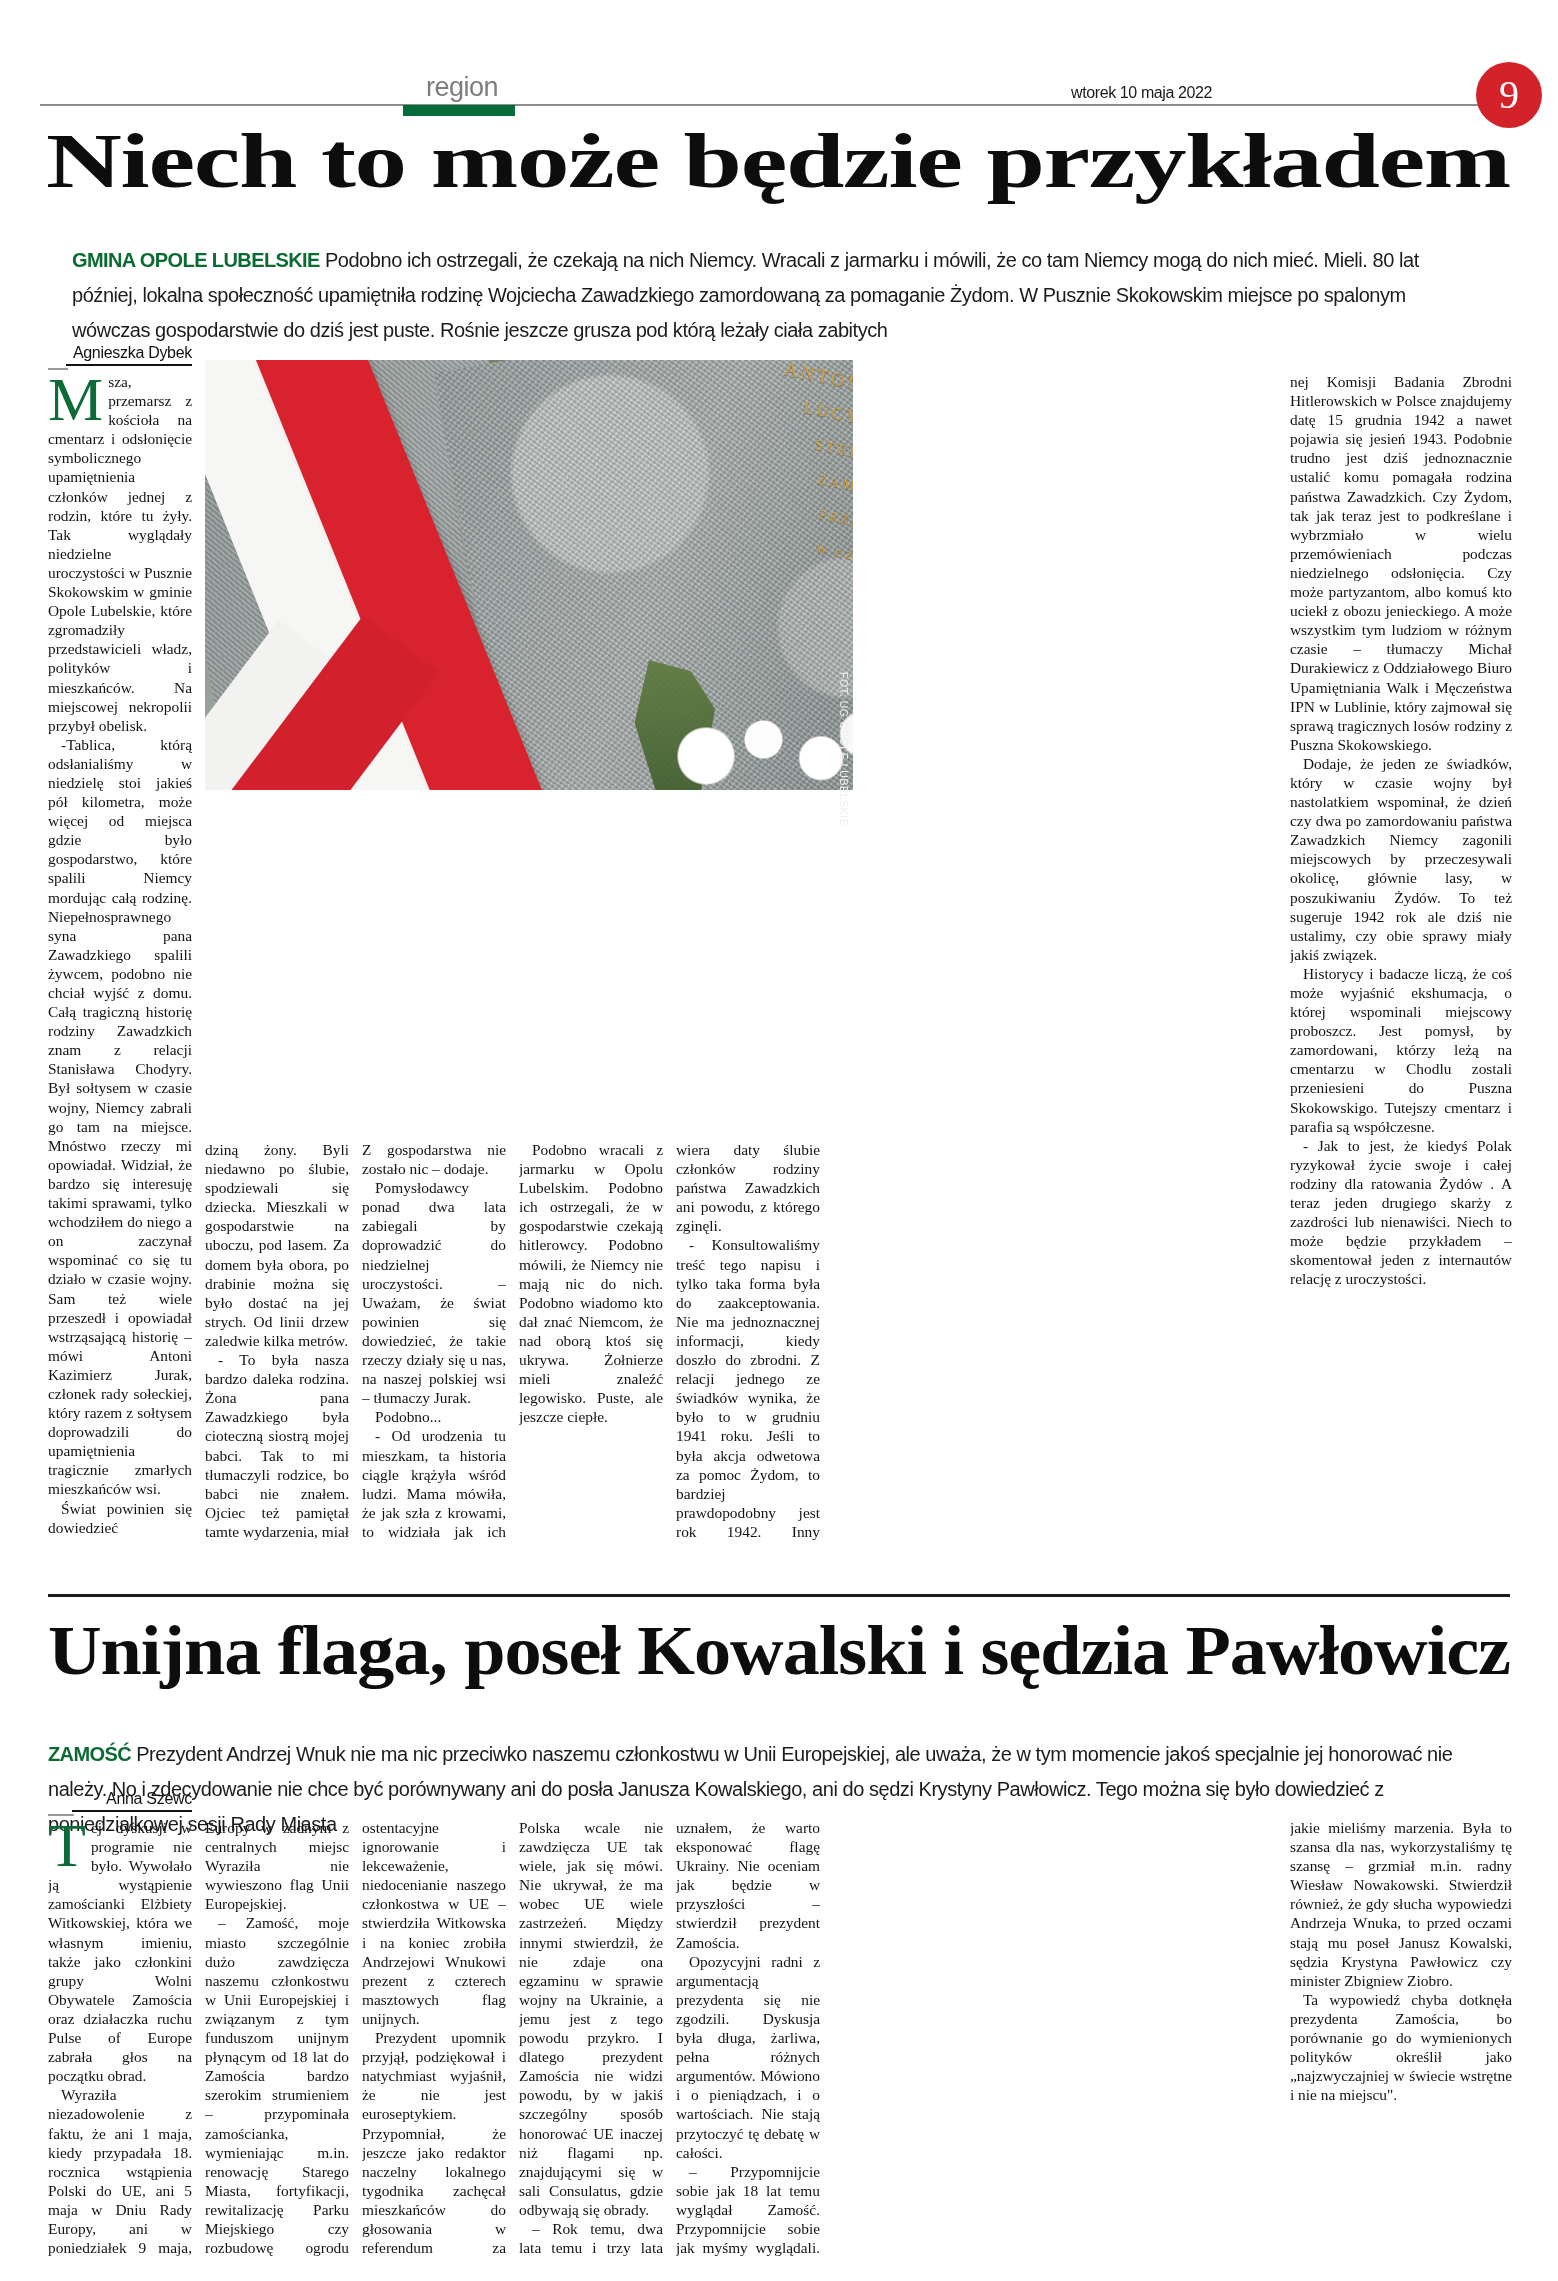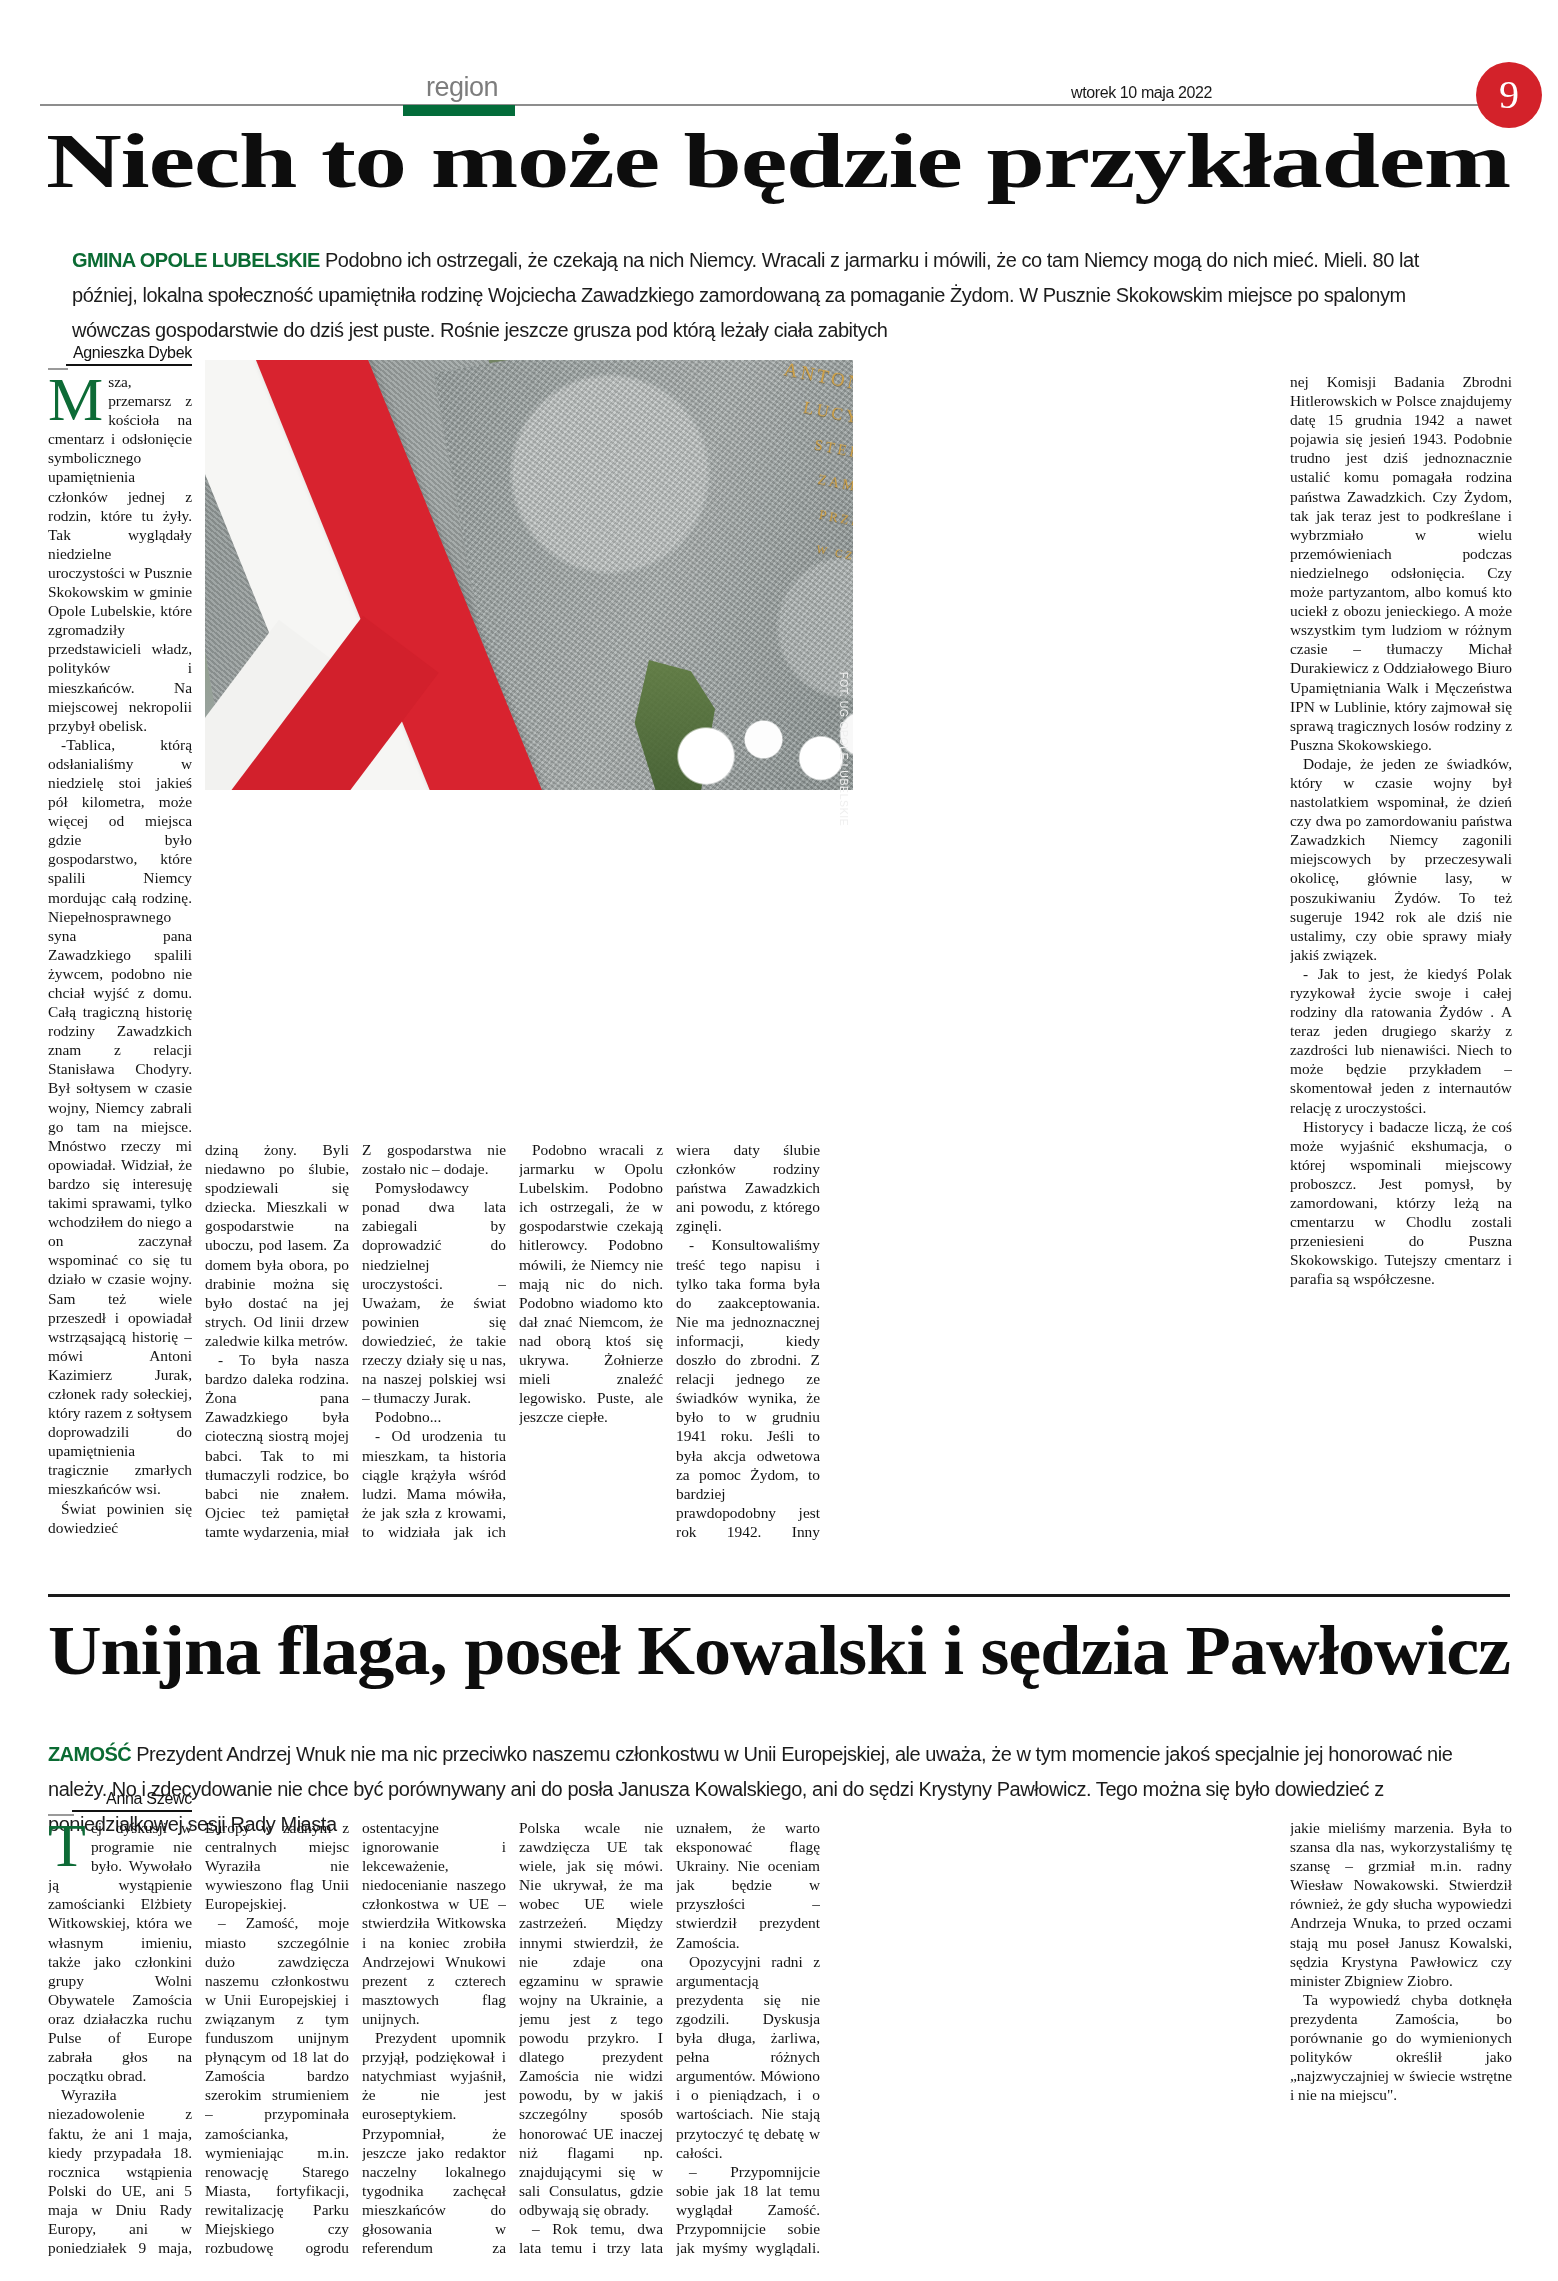--- a/index.html
+++ b/index.html
@@ -257,22 +257,22 @@
   </div>
 
   <div class="col" style="left:676px;top:1140px;width:144px;height:400px;">
     <p class="first">wiera daty ślubie członków rodziny państwa Zawadzkich ani powodu, z którego zginęli.</p>
     <p>- Konsultowaliśmy treść tego napisu i tylko taka forma była do zaakceptowania. Nie ma jednoznacznej informacji, kiedy doszło do zbrodni. Z relacji jednego ze świadków wynika, że było to w grudniu 1941 roku. Jeśli to była akcja odwetowa za pomoc Żydom, to bardziej prawdopodobny jest rok 1942. Inny świadek zapamiętał, że chodzi oglądać pogorzelisko i do zbrodni doszło tydzień przed Bożym Narodzeniem 1942 roku. Tymczasem w publikacjach bazujących na dokumentach Głów-</p>
   </div>
 
   <div class="col" style="left:1290px;top:372px;width:222px;height:1168px;">
     <p class="first">nej Komisji Badania Zbrodni Hitlerowskich w Polsce znajdujemy datę 15 grudnia 1942 a nawet pojawia się jesień 1943. Podobnie trudno jest dziś jednoznacznie ustalić komu pomagała rodzina państwa Zawadzkich. Czy Żydom, tak jak teraz jest to podkreślane i wybrzmiało w wielu przemówieniach podczas niedzielnego odsłonięcia. Czy może partyzantom, albo komuś kto uciekł z obozu jenieckiego. A może wszystkim tym ludziom w różnym czasie – tłumaczy Michał Durakiewicz z Oddziałowego Biuro Upamiętniania Walk i Męczeństwa IPN w Lublinie, który zajmował się sprawą tragicznych losów rodziny z Puszna Skokowskiego.</p>
     <p>Dodaje, że jeden ze świadków, który w czasie wojny był nastolatkiem wspominał, że dzień czy dwa po zamordowaniu państwa Zawadzkich Niemcy zagonili miejscowych by przeczesywali okolicę, głównie lasy, w poszukiwaniu Żydów. To też sugeruje 1942 rok ale dziś nie ustalimy, czy obie sprawy miały jakiś związek.</p>
+    <p>Historycy i badacze liczą, że coś może wyjaśnić ekshumacja, o której wspominali miejscowy proboszcz. Jest pomysł, by zamordowani, którzy leżą na cmentarzu w Chodlu zostali przeniesieni do Puszna Skokowskigo. Tutejszy cmentarz i parafia są współczesne.</p>
     <p>- Jak to jest, że kiedyś Polak ryzykował życie swoje i całej rodziny dla ratowania Żydów . A teraz jeden drugiego skarży z zazdrości lub nienawiści. Niech to może będzie przykładem – skomentował jeden z internautów relację z uroczystości.</p>
-    <p>Historycy i badacze liczą, że coś może wyjaśnić ekshumacja, o której wspominali miejscowy proboszcz. Jest pomysł, by zamordowani, którzy leżą na cmentarzu w Chodlu zostali przeniesieni do Puszna Skokowskigo. Tutejszy cmentarz i parafia są współczesne.</p>
   </div>
 
   <div class="divider" style="left:48px;top:1594px;width:1462px;height:2.5px;"></div>
 
   <div class="headline h2-main" style="transform: scaleX(1.06073);">Unijna flaga, poseł Kowalski i sędzia Pawłowicz</div>
 
   <div class="lede lede2"><span class="kicker">ZAMOŚĆ</span><span> Prezydent Andrzej Wnuk nie ma nic przeciwko naszemu członkostwu w Unii Europejskiej, ale uważa, że w tym momencie jakoś specjalnie jej honorować nie należy. No i zdecydowanie nie chce być porównywany ani do posła Janusza Kowalskiego, ani do sędzi Krystyny Pawłowicz. Tego można się było dowiedzieć z poniedziałkowej sesji Rady Miasta</span></div>
 
   <div class="byline" style="left:72px;top:1790px;width:120px;">Anna Szewc</div>
   <div class="byline-rule" style="left:48px;top:1814px;width:26px;"></div>

